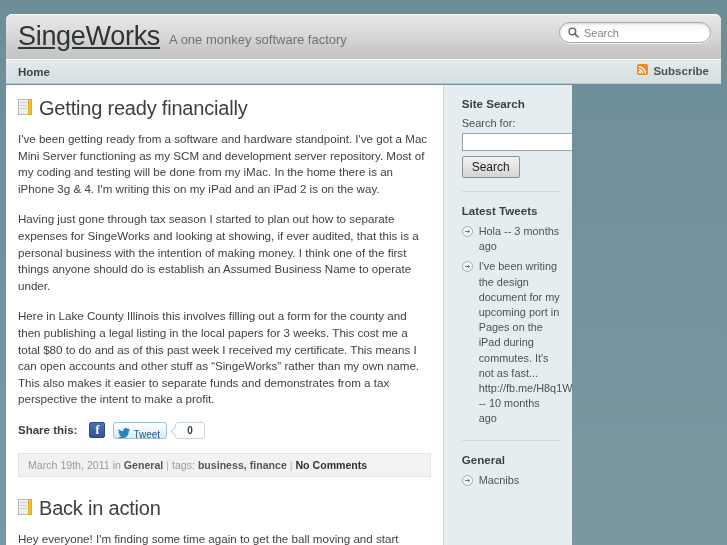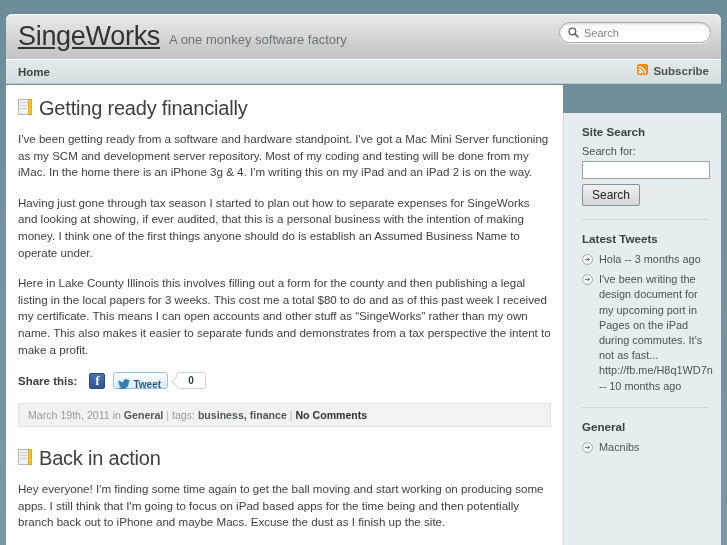--- a/index.html
+++ b/index.html
@@ -89,36 +89,35 @@
     right: 12px; top: 4px;
     display: flex; align-items: center; gap: 5px;
     font-size: 11.5px; font-weight: bold; color: #4b5254;
     text-decoration: none;
   }
 
   
   .columns {
     position: absolute;
     left: 6px; top: 85px;
-    width: 715px; height: 460px;
+    width: 566px; height: 460px;
     display: flex;
   }
   .content {
     width: 557px;
     background: #ffffff;
     padding: 10px 12px 0 12px;
     overflow: hidden;
   }
   .sidebar {
     width: 158px;
     background: #e6edf0;
     border-left: 1px solid #cfdade;
     padding: 12px 12px 0 18px;
     overflow: hidden;
-    margin-top: 28px;
   }
 
   
   .post { margin-bottom: 4px; }
   .post-title {
     display: flex; align-items: center; gap: 7px;
     font-size: 20px; font-weight: 400;
     color: #3a3f42;
     margin: 2px 0 11px 0;
     letter-spacing: -0.2px;
@@ -148,21 +147,21 @@
     font-family: "Liberation Serif", serif;
     display: flex; align-items: center; justify-content: center;
     line-height: 1;
   }
   .tweet-btn {
     display: flex; align-items: center; gap: 3px;
     height: 17px; padding: 8px 6px 0 4px;
     background: linear-gradient(180deg,#ffffff 0%, #d9eaf5 100%);
     border: 1px solid #9ec3da;
     border-radius: 3px;
-    font-size: 10px; font-weight: bold; color: #2a5d86;
+    font-size: 10px; font-weight: normal; color: #2a5d86;
   }
   .tweet-count {
     position: relative;
     height: 17px; min-width: 30px; padding: 0 7px;
     background: #ffffff;
     border: 1px solid #c9d4da;
     border-radius: 3px;
     display: flex; align-items: center; justify-content: center;
     font-size: 10px; color: #2f3f49; font-weight: bold;
   }

